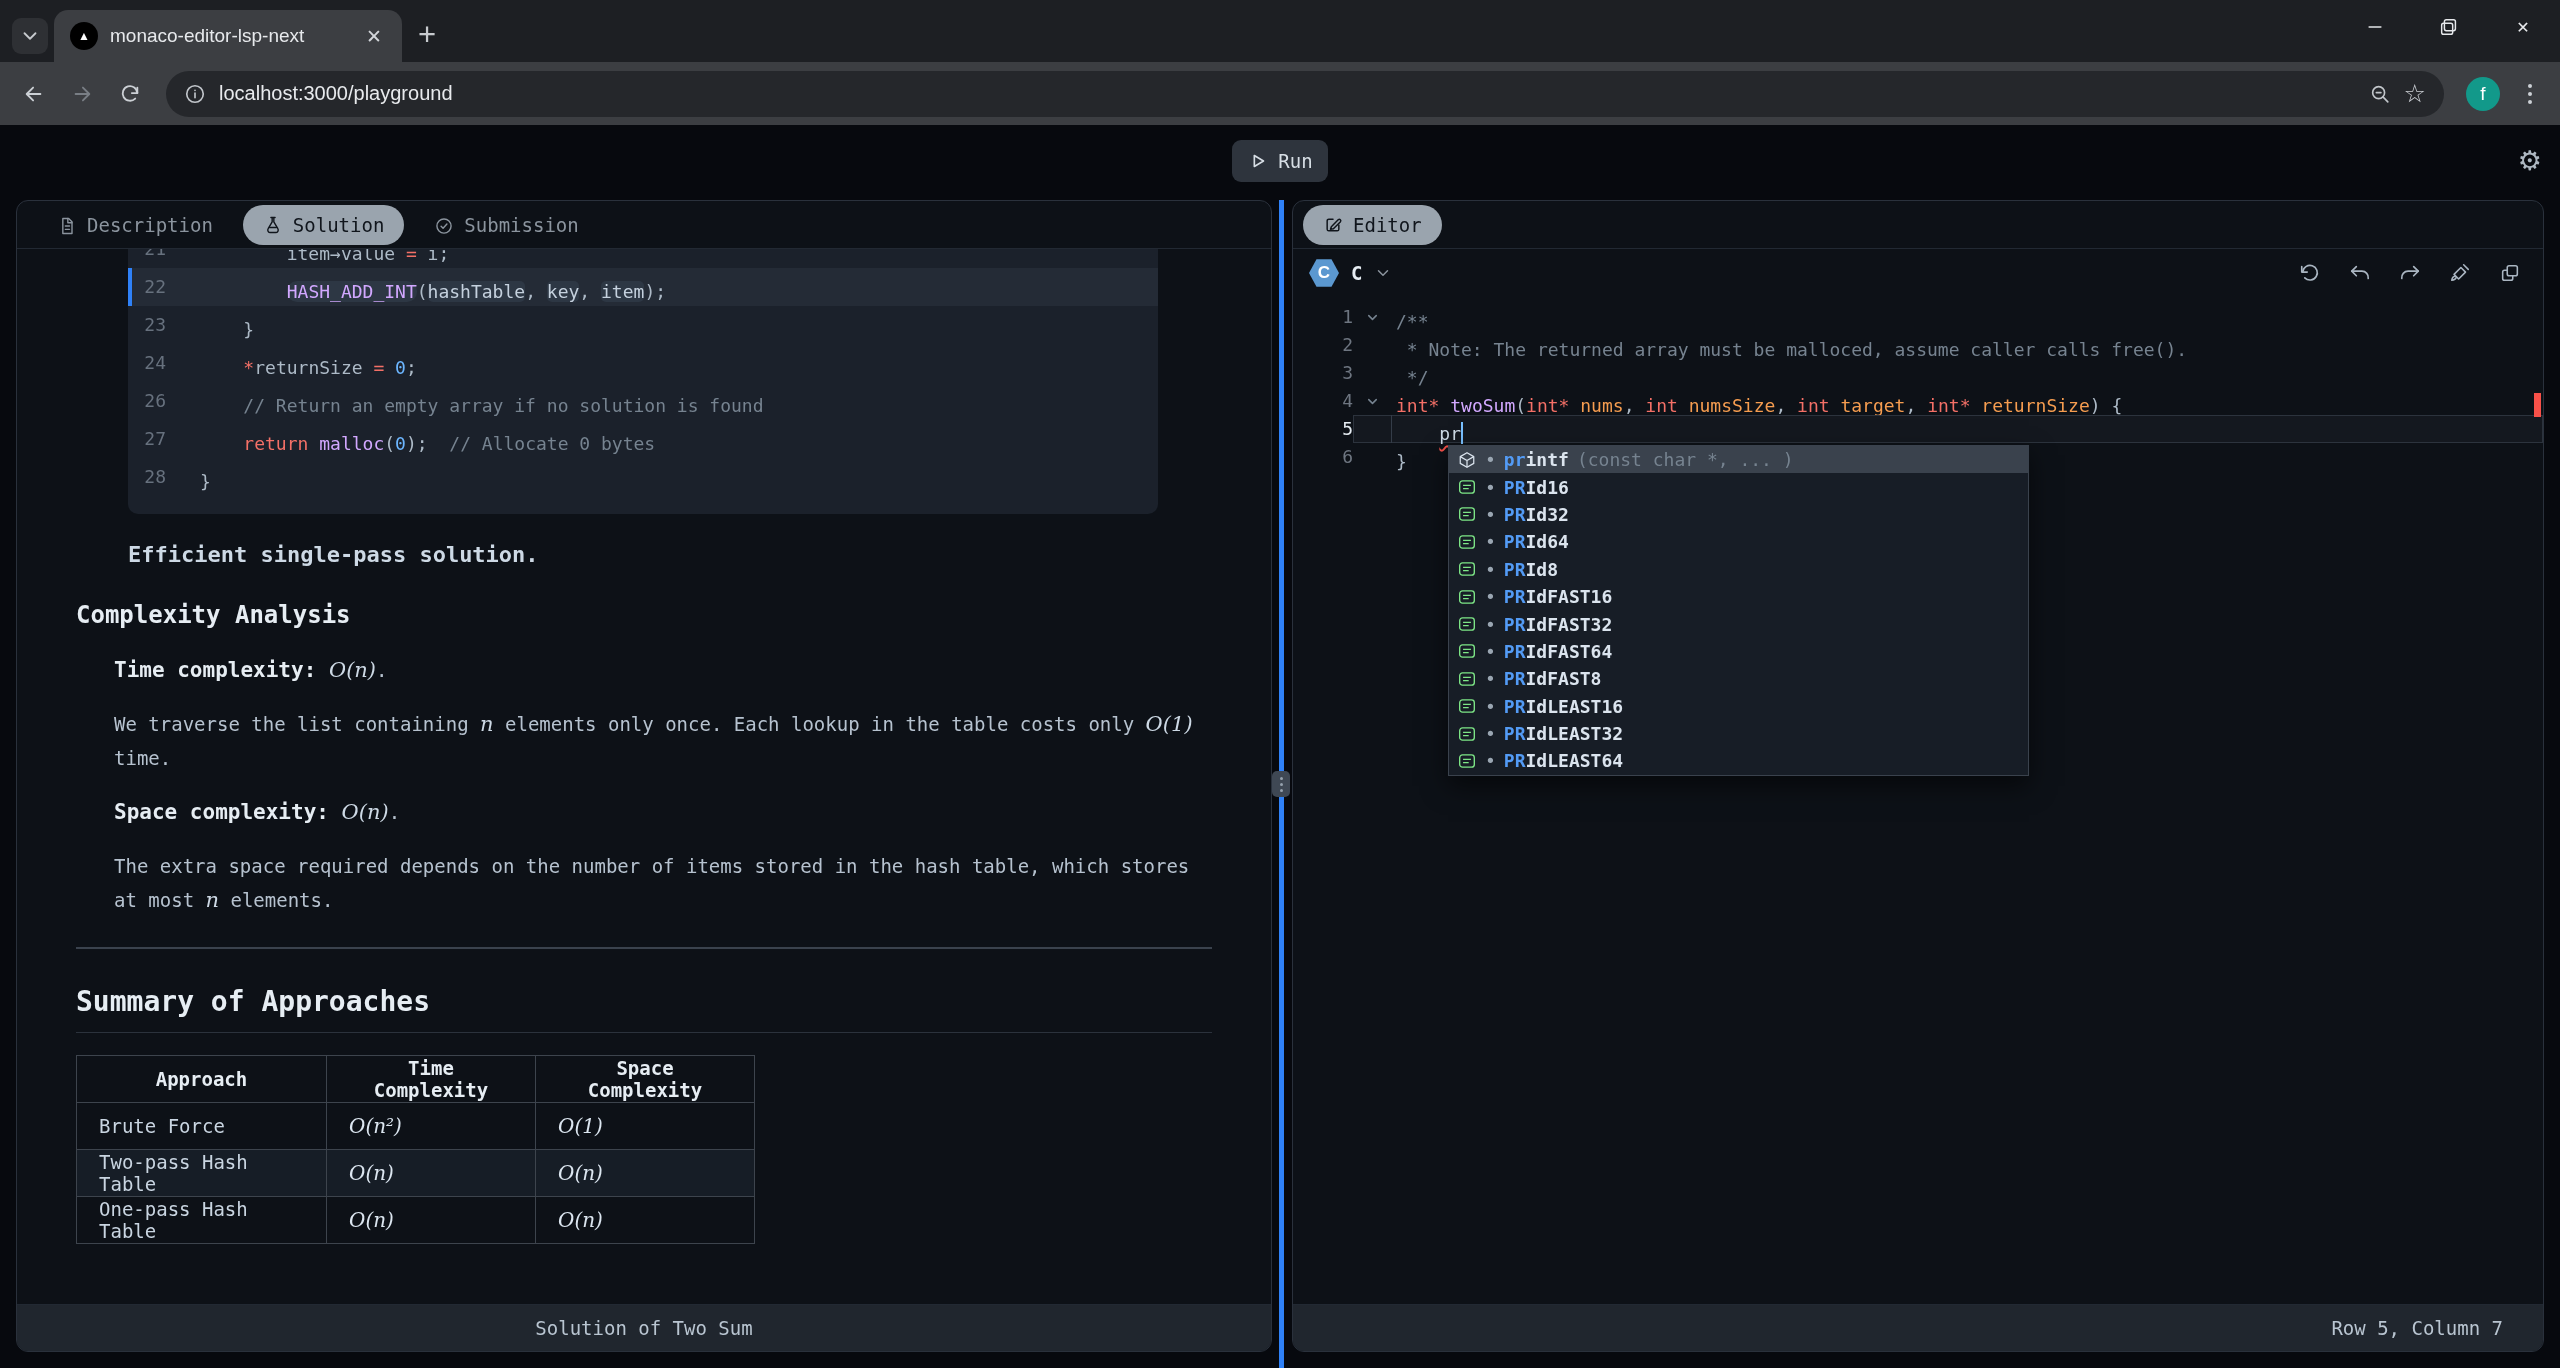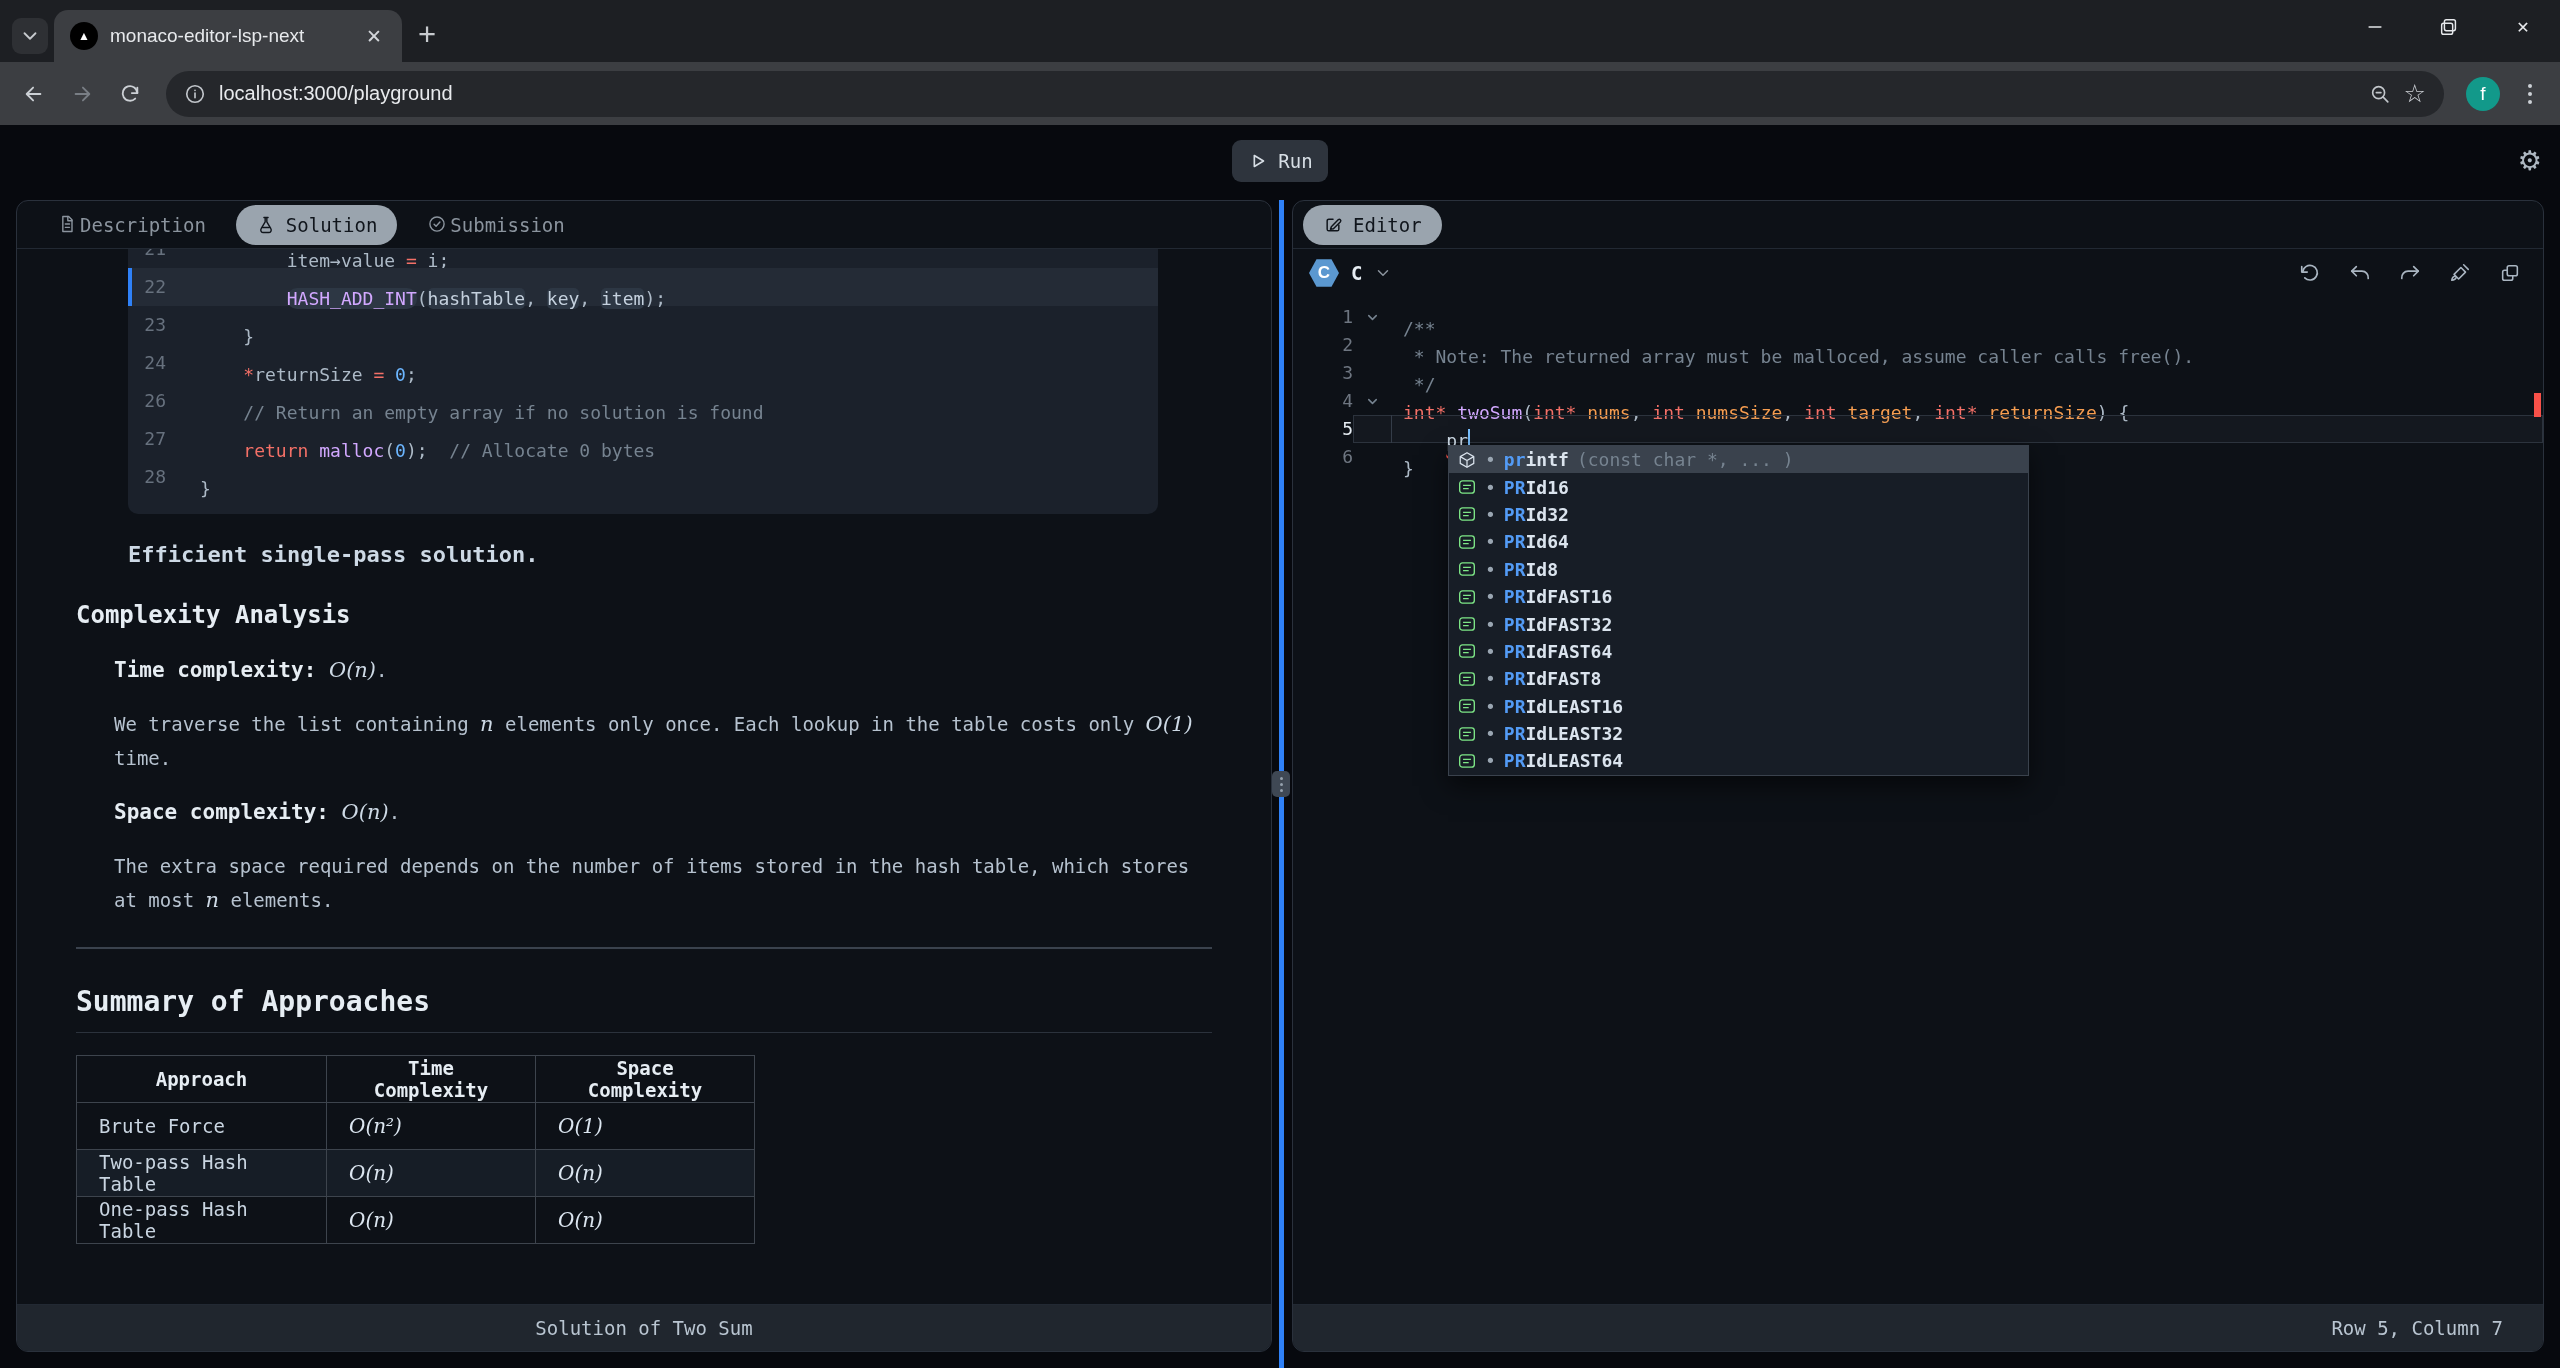--- a/index.html
+++ b/index.html
@@ -1,19 +1,19 @@
 <!DOCTYPE html>
 <html style="--accent-blue: #2f81f7; --match-blue: #539bf5; --error-red: #f85149; --icon-green: #7ee787; --avatar-teal: #12998a; --pill-gray: #9aa4ae; --kw-red: #f47067; --fn-purple: #d2a8ff; --param-orange: #f69d50; --num-blue: #6cb6ff; --comment-gray: #768390;"><head>
 <meta charset="utf-8">
 <style>
   *{box-sizing:border-box;margin:0;padding:0}
   html,body{background:#000}
   .screen{position:relative;width:2560px;height:1368px;overflow:hidden;background:#07090e;
     font-family:"DejaVu Sans Mono",monospace;color:#adbac7}
-  pre{font:inherit;white-space:pre;margin:12px}
+  pre{font:inherit;white-space:pre;margin:5px}
 
   
   .tabstrip{height:62px;background:#1d1f23;display:flex;align-items:flex-end;position:relative;
     font-family:"Liberation Sans",sans-serif}
   .tabsearch{width:36px;height:36px;margin:0 6px 8px 12px;border-radius:9px;background:#2e3034;
     display:flex;align-items:center;justify-content:center;color:#c7cace}
   .tab{width:348px;height:52px;background:#3c3e42;border-radius:14px 14px 0 0;display:flex;
     align-items:center;padding:0 16px;gap:12px}
   .favicon{width:28px;height:28px;border-radius:50%;background:#000;display:flex;align-items:center;
     justify-content:center;color:#fff;font-size:12px;flex:none}
@@ -49,21 +49,21 @@
   .panel.left{left:16px;width:1256px}
   .panel.right{left:1292px;width:1252px}
   .p-header{height:48px;border-bottom:1px solid #222933;display:flex;align-items:center;flex:none}
   .p-footer{height:47px;border-top:1px solid #222933;background:#20262e;display:flex;align-items:center;
     flex:none;font-size:19px;color:#b9c5d1}
   .p-footer.center{justify-content:center}
   .p-footer.right{justify-content:flex-end;padding-right:40px}
 
   
   .lp-tabs{display:flex;align-items:center;gap:30px;padding-left:40px}
-  .lp-tab{display:flex;align-items:flex-start;gap:3px;color:#8b949e;font-size:19px}
+  .lp-tab{display:flex;align-items:flex-end;gap:10px;color:#8b949e;font-size:19px}
   .lp-tab .ic{width:20px;height:20px}
   .pill{height:40px;border-radius:20px;background:var(--pill-gray,#9aa4ae);color:#10151c;
     padding:0 20px;display:flex;align-items:center;gap:10px;font-size:19px}
   .pill .ic{width:20px;height:20px}
 
   
   .lp-content{flex:1;overflow:hidden;position:relative}
   .codeblock{margin:-19px 0 0 111px;width:1030px;background:#1b212b;border-radius:0 0 10px 10px;
     padding-bottom:18px;font-size:18px}
   .cline{display:flex;height:38px;line-height:38px;position:relative}

